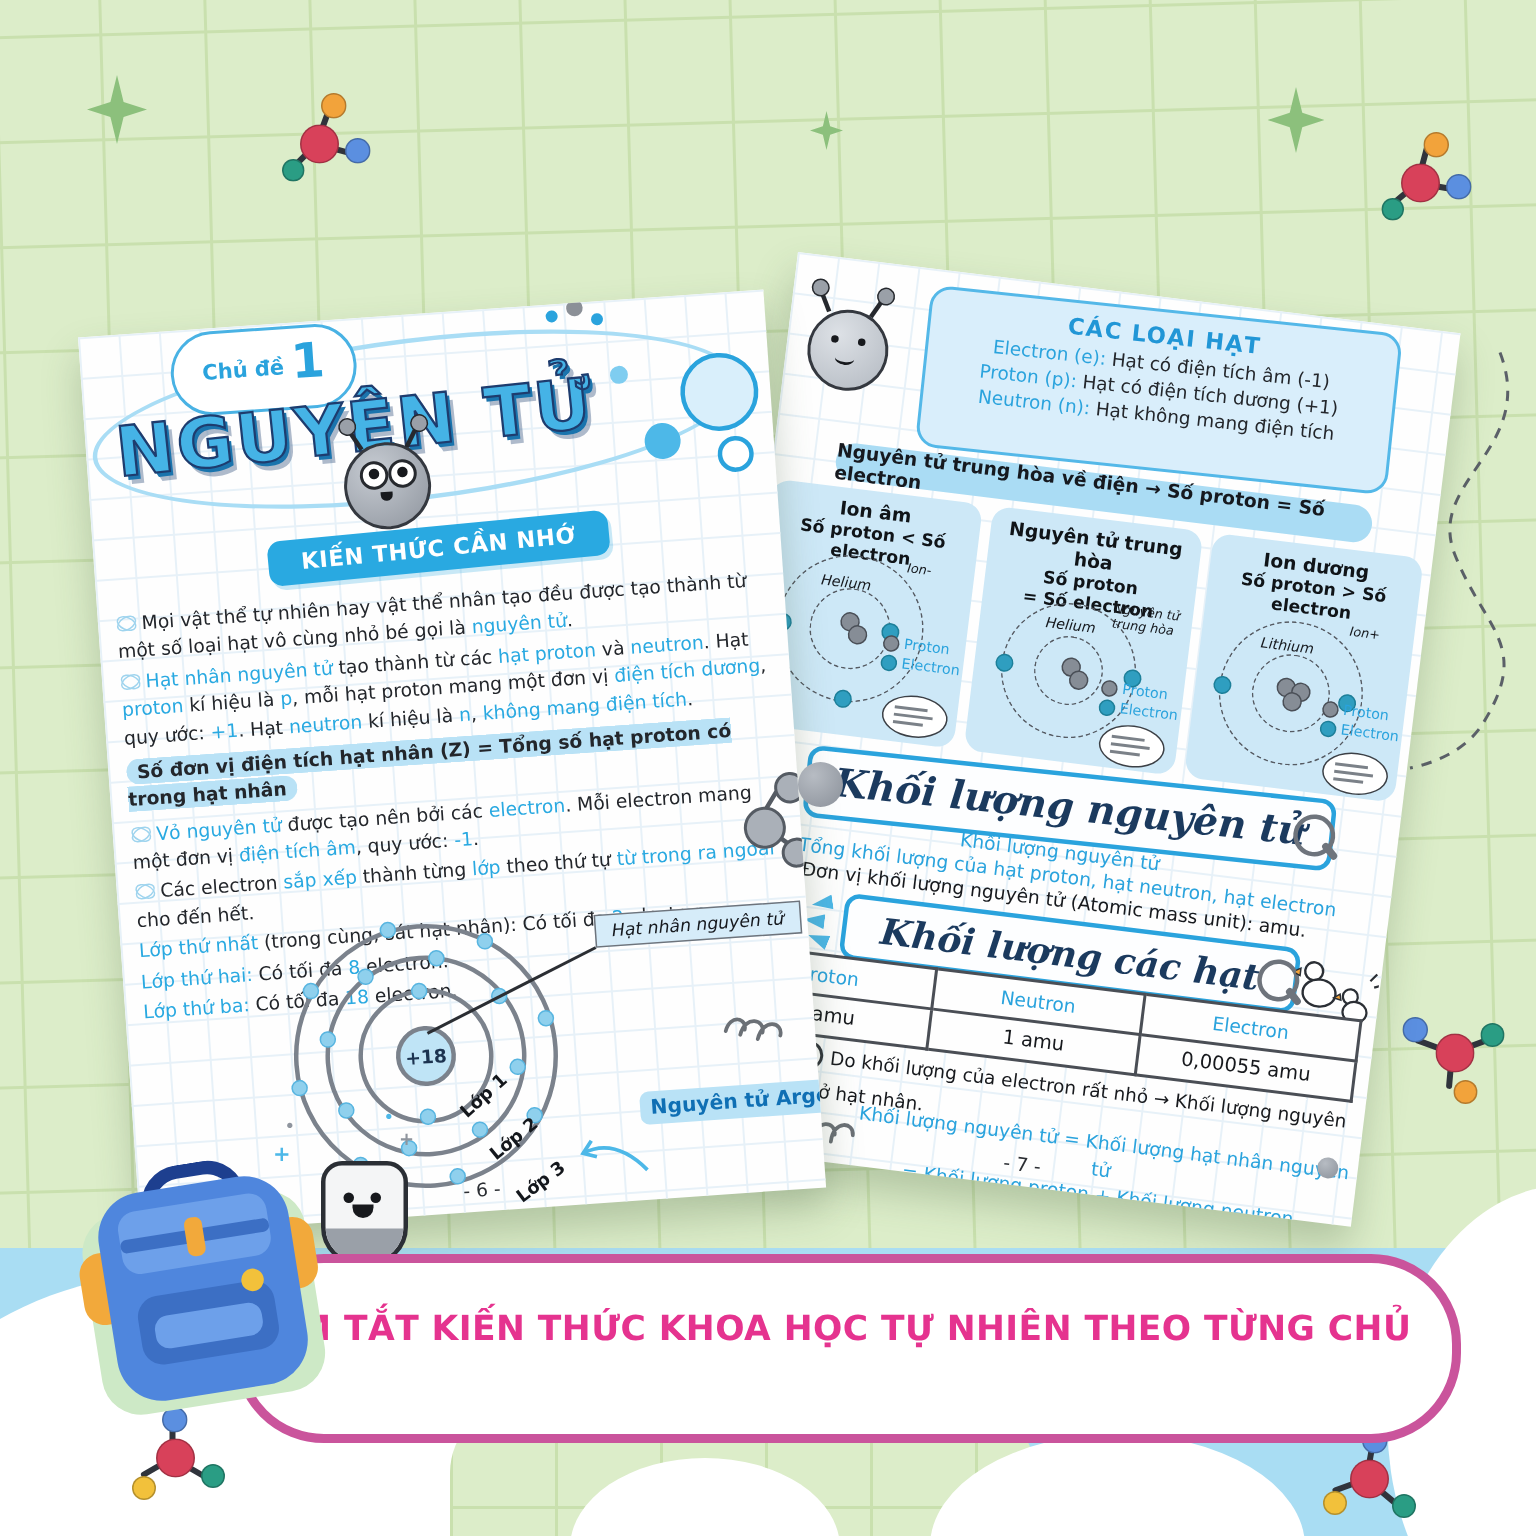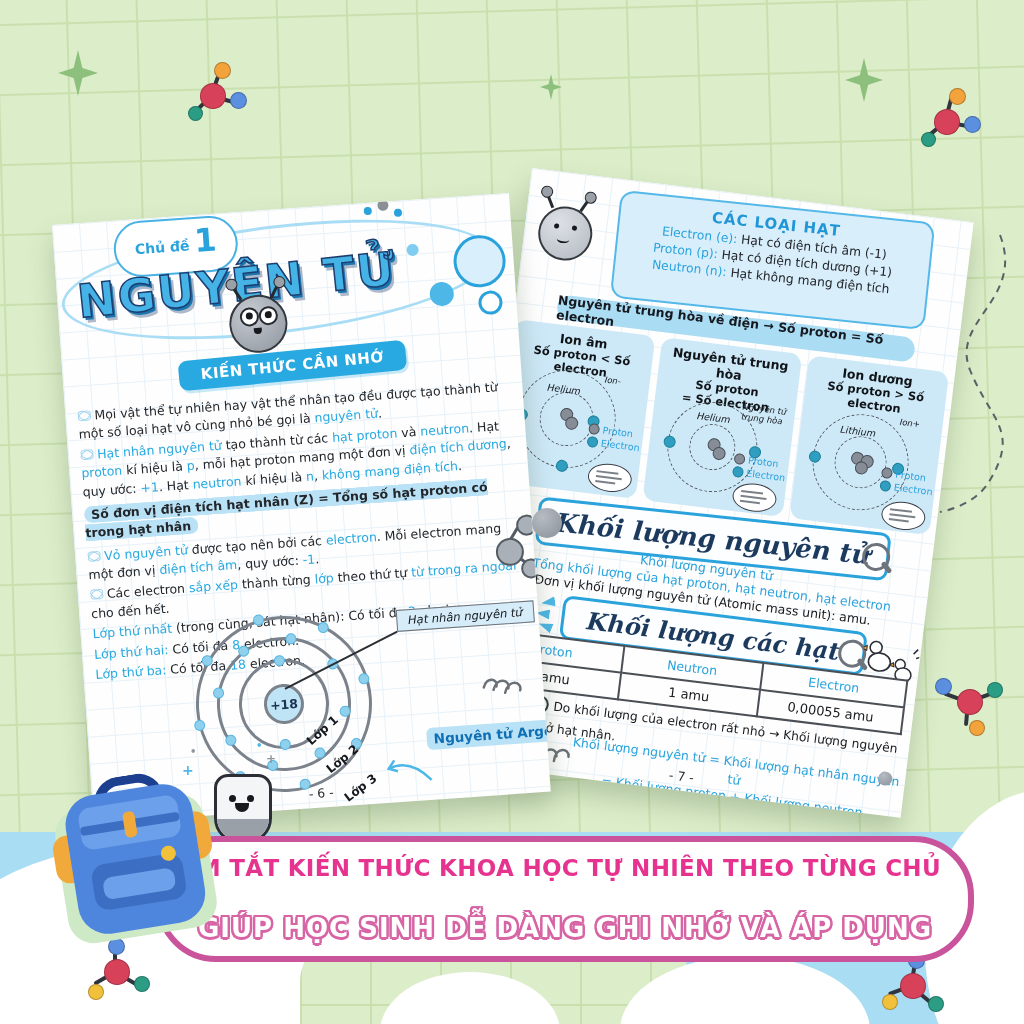--- a/index.html
+++ b/index.html
@@ -584,16 +584,15 @@
     <div class="bp-flap"></div>
     <span class="bp-btn"></span>
     <div class="bp-pocket2">
         <i></i>
       </div>
     <span class="bp-btn2"></span>
   </div>
 
   <div class="banner" data-interactable="false">
     <div class="l1" data-interactable="false">TÓM TẮT KIẾN THỨC KHOA HỌC TỰ NHIÊN THEO TỪNG CHỦ ĐỀ</div>
-    <div class="l2" data-interactable="false">GIÚP HỌC SINH DỄ DÀNG GHI NHỚ VÀ ÁP DỤNG</div>
   </div>
 
 </div>
 
 </body></html>

